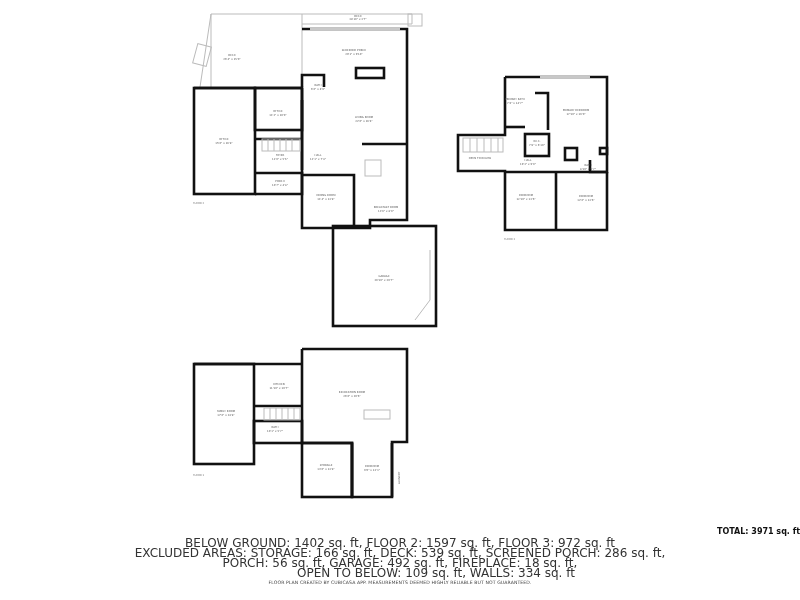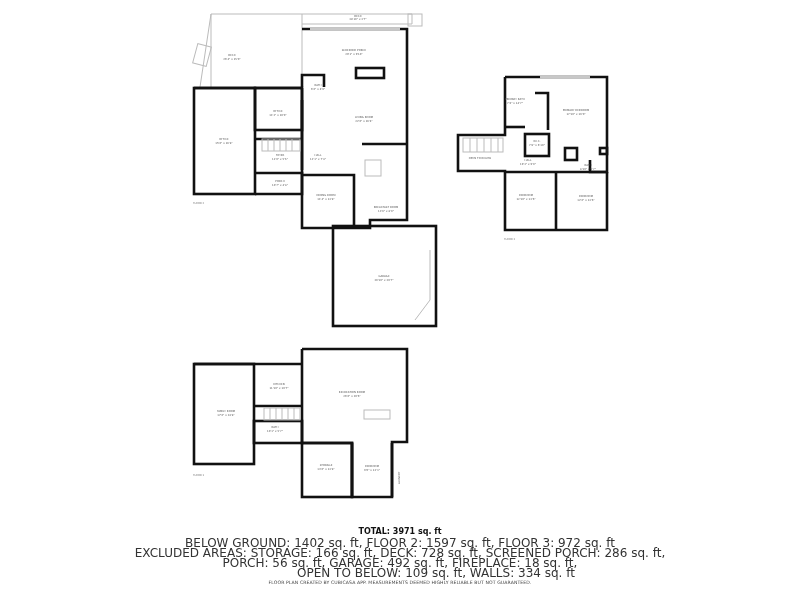--- a/index.html
+++ b/index.html
@@ -4,21 +4,21 @@
 <style>
   html, body { margin:0; padding:0; background:#fff; }
   body { width:800px; height:600px; position:relative; overflow:hidden; font-family:"DejaVu Sans", sans-serif; color:#222; }
   .plan { position:absolute; left:0; top:0; }
   .wall { fill:none; stroke:#111; stroke-width:2.6; }
   .thin { fill:none; stroke:#bbb; stroke-width:1; }
   .win { stroke:#c8c8c8; stroke-width:2.6; }
   .rl { font-size:2.6px; fill:#555; text-anchor:middle; letter-spacing:0.05px; }
   .fl { font-size:2.6px; fill:#777; }
   .summary { position:absolute; left:0; width:800px; text-align:center; }
-  .total { top:527px; font-size:8px; font-weight:bold; color:#111; }
+  .total { top:527px; font-size:8px; font-weight:bold; color:#111;text-align:right; }
   .line { font-size:12px; color:#333; line-height:10.2px; }
   .l1 { top:538px; } .l2 { top:548px; } .l3 { top:558px; } .l4 { top:568px;margin-left:36px; }
   .disclaimer { top:580px; font-size:4.6px; color:#444; letter-spacing:0.1px; }
 </style>
 </head>
 <body>
 
 <svg class="plan" width="800" height="520" viewBox="0 0 800 520">
 
   <g>
@@ -154,16 +154,16 @@
     <text class="rl" x="326" y="469.5">13'0" x 13'8"</text>
     <text class="rl" x="372" y="467">BEDROOM</text>
     <text class="rl" x="372" y="470.5">9'0" x 13'3"</text>
     <text class="rl" x="400" y="478" transform="rotate(-90 400 478)">LAUNDRY</text>
     <text class="fl" x="193" y="476">FLOOR 1</text>
   </g>
 </svg>
 
 <div class="summary total">TOTAL: 3971 sq. ft</div>
 <div class="summary line l1">BELOW GROUND: 1402 sq. ft, FLOOR 2: 1597 sq. ft, FLOOR 3: 972 sq. ft</div>
-<div class="summary line l2">EXCLUDED AREAS: STORAGE: 166 sq. ft, DECK: 728 sq. ft, SCREENED PORCH: 286 sq. ft,</div>
+<div class="summary line l2">EXCLUDED AREAS: STORAGE: 166 sq. ft, DECK: 539 sq. ft, SCREENED PORCH: 286 sq. ft,</div>
 <div class="summary line l3">PORCH: 56 sq. ft, GARAGE: 492 sq. ft, FIREPLACE: 18 sq. ft,</div>
 <div class="summary line l4">OPEN TO BELOW: 109 sq. ft, WALLS: 334 sq. ft</div>
 <div class="summary disclaimer">FLOOR PLAN CREATED BY CUBICASA APP. MEASUREMENTS DEEMED HIGHLY RELIABLE BUT NOT GUARANTEED.</div>
 
 </body></html>

